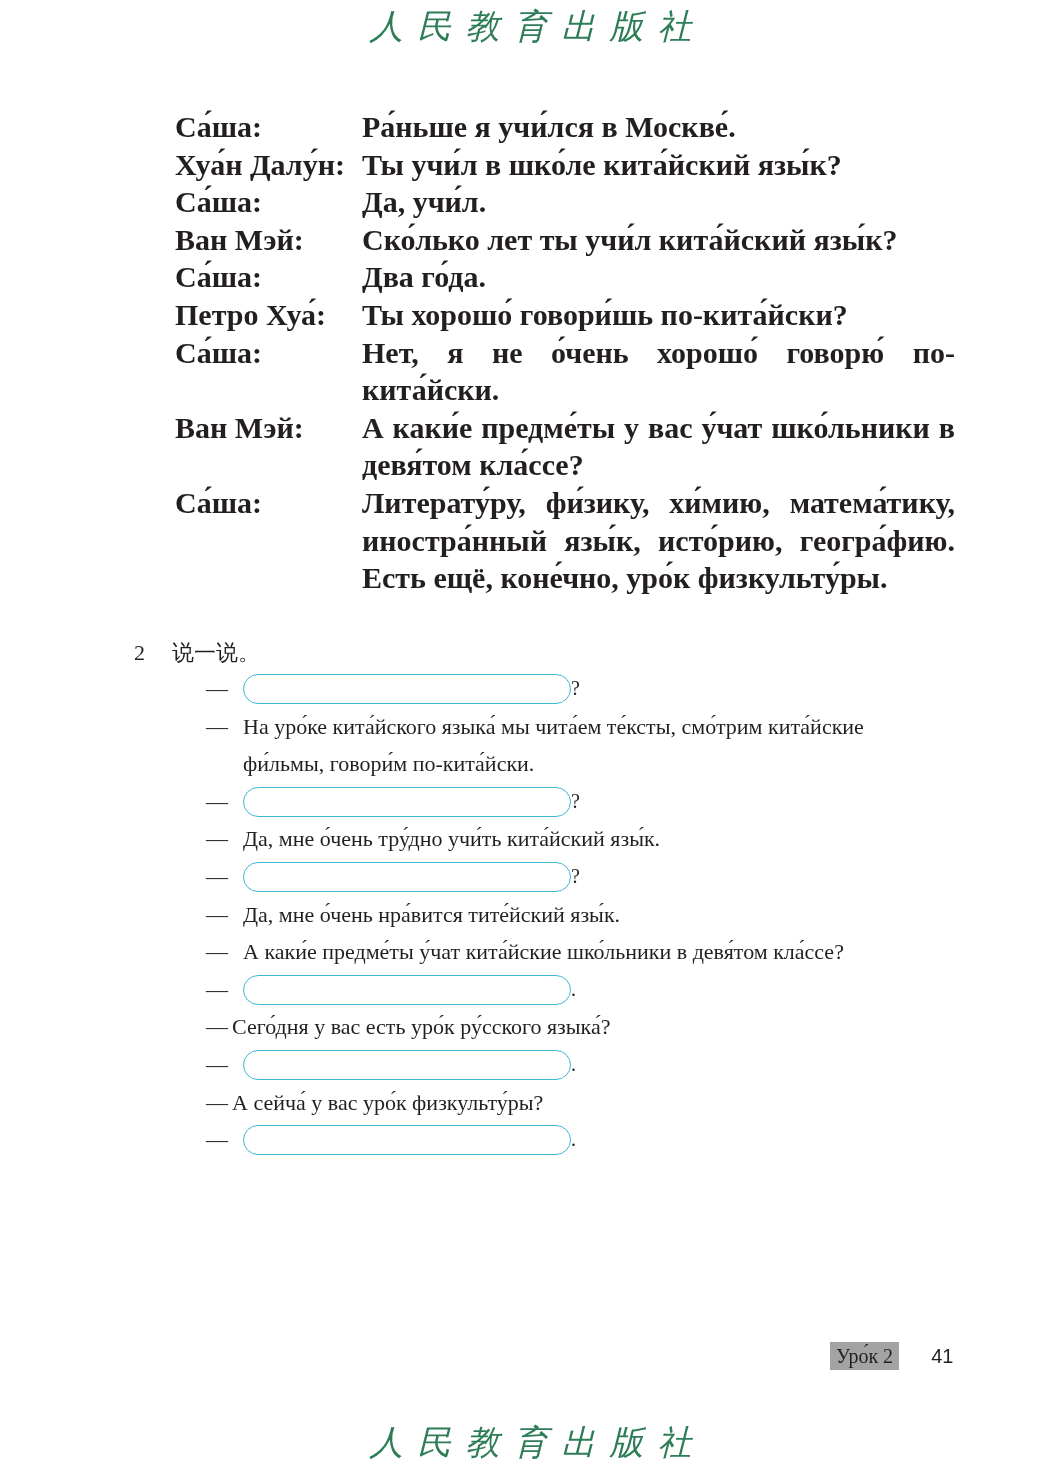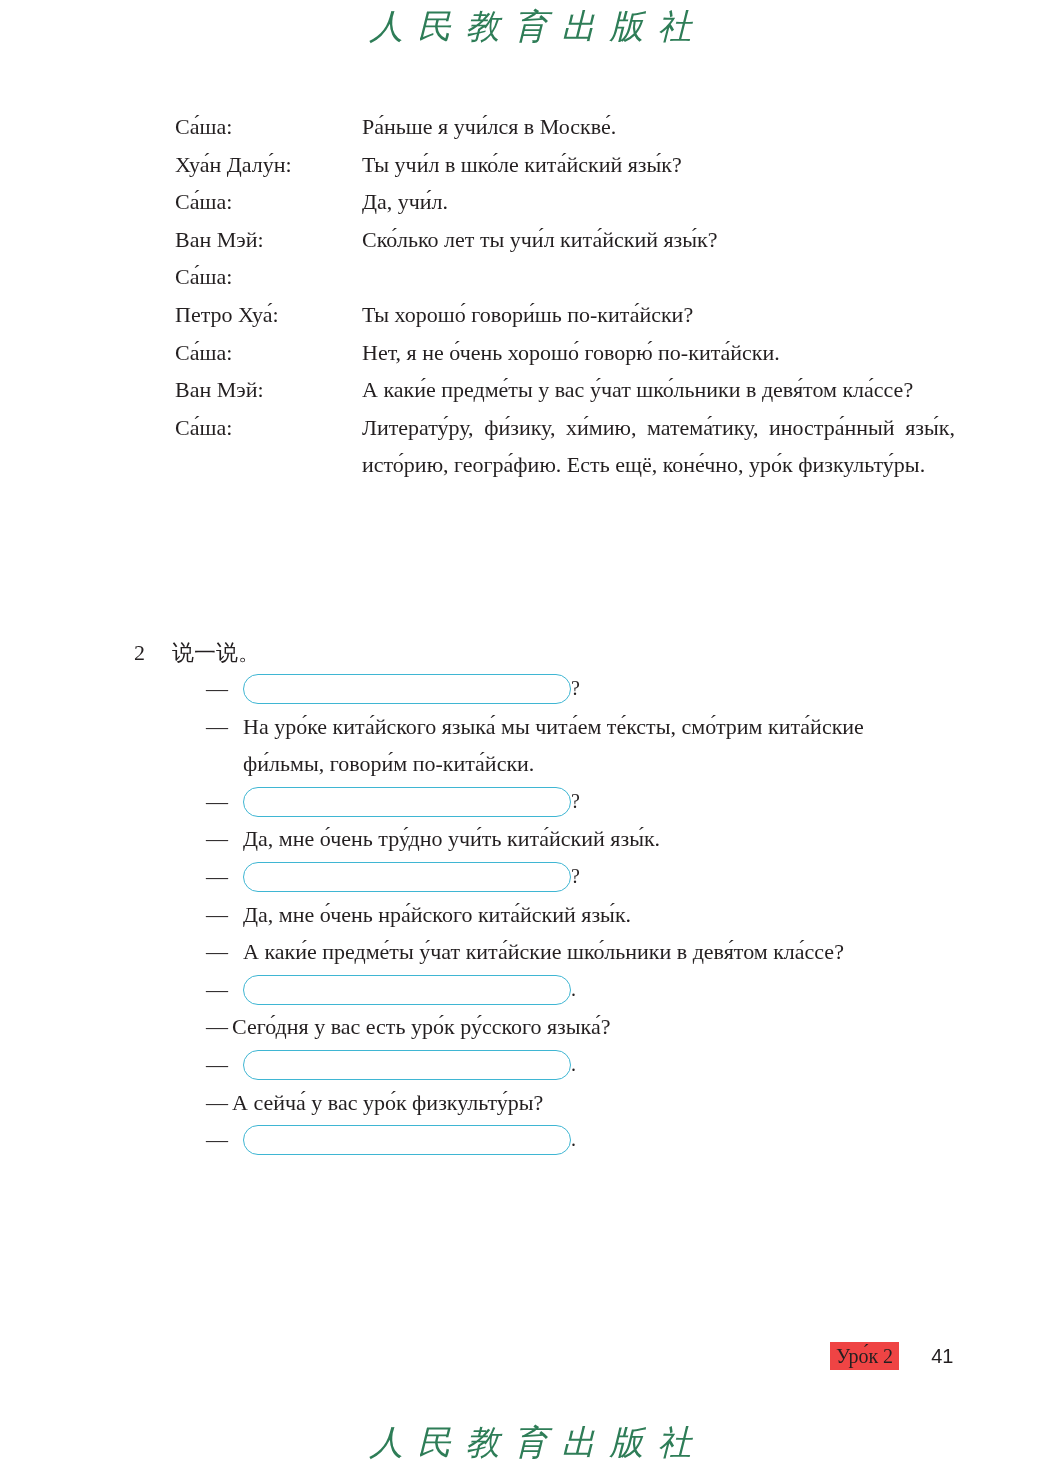--- a/index.html
+++ b/index.html
@@ -10,21 +10,21 @@
   }
   .publisher {
     position: absolute; left: 16px; width: 1043px; text-align: center;
     font-family: "DejaVu Serif", serif; font-style: italic;
     color: #2e7d57; font-size: 34px; letter-spacing: 14px;
   }
   .publisher.top { top: 4px; }
   .publisher.bottom { top: 1420px; }
 
   .dialogue { position: absolute; left: 175px; top: 108px; width: 780px; }
-  .row { display: flex; font-size: 22px; line-height: 37.6px; }
+  .row { display: flex; font-size: 30px; line-height: 37.6px; font-weight: bold; }
   .speaker { width: 187px; flex: none; }
   .line { flex: 1; text-align: justify; }
 
   .ex { position: absolute; left: 134px; top: 636px; width: 820px; font-size: 22px; }
   .ex-head { display: flex; line-height: 34px; }
   .ex-num { width: 38px; }
   .sub { margin-left: 41px; line-height: 37.6px; }
   .item { display: flex; align-items: center; margin-left: 72px; line-height: 37.6px; }
   .item .dash { width: 37px; flex: none; }
   .item.tight .dash { width: auto; margin-right: 4px; }
@@ -32,21 +32,21 @@
   .wrap2 { margin-left: 109px; line-height: 37.6px; }
   .blank {
     display: inline-block; width: 328px; height: 30px;
     border: 1.5px solid #3fb6d3; border-radius: 15px; box-sizing: border-box;
     vertical-align: middle; background: #fff;
   }
   .punct { font-size: 20px; vertical-align: bottom; }
 
   .footer { position: absolute; top: 1342px; left: 830px; display: flex; align-items: center; }
   .lesson-badge {
-    background: #ef4444; padding: 1px 6px; font-size: 20px; line-height: 26px;
+    background: #a3a3a3; padding: 1px 6px; font-size: 20px; line-height: 26px;
   }
   .page-num {
     font-family: "Liberation Sans", sans-serif; font-size: 20px; margin-left: 32px; color: #231f20;
   }
 </style>
 </head>
 <body>
 
 <div class="publisher top">人民教育出版社</div>
 
@@ -62,20 +62,21 @@
   <div class="row">
       <span class="speaker">Са́ша:</span>
       <span class="line">Да, учи́л.</span>
     </div>
   <div class="row">
       <span class="speaker">Ван Мэй:</span>
       <span class="line">Ско́лько лет ты учи́л кита́йский язы́к?</span>
     </div>
   <div class="row">
       <span class="speaker">Са́ша:</span>
+      <span class="line">Два го́да.</span>
     </div>
   <div class="row">
       <span class="speaker">Петро Хуа́:</span>
       <span class="line">Ты хорошо́ говори́шь по-кита́йски?</span>
     </div>
   <div class="row">
       <span class="speaker">Са́ша:</span>
       <span class="line">Нет, я не о́чень хорошо́ говорю́ по-кита́йски.</span>
     </div>
   <div class="row">
@@ -116,21 +117,21 @@
     <span class="txt">Да, мне о́чень тру́дно учи́ть кита́йский язы́к.</span>
   </div>
 
   <div class="item">
     <span class="dash">—</span>
     <span class="blank"></span>
       <span class="punct">?</span>
   </div>
   <div class="item">
     <span class="dash">—</span>
-    <span class="txt">Да, мне о́чень нра́йского кита́йский язы́к.</span>
+    <span class="txt">Да, мне о́чень нра́вится тите́йский язы́к.</span>
   </div>
 
 
   <div class="item">
     <span class="dash">—</span>
     <span class="txt">А каки́е предме́ты у́чат кита́йские шко́льники в девя́том кла́ссе?</span>
   </div>
   <div class="item">
     <span class="dash">—</span>
     <span class="blank"></span>

